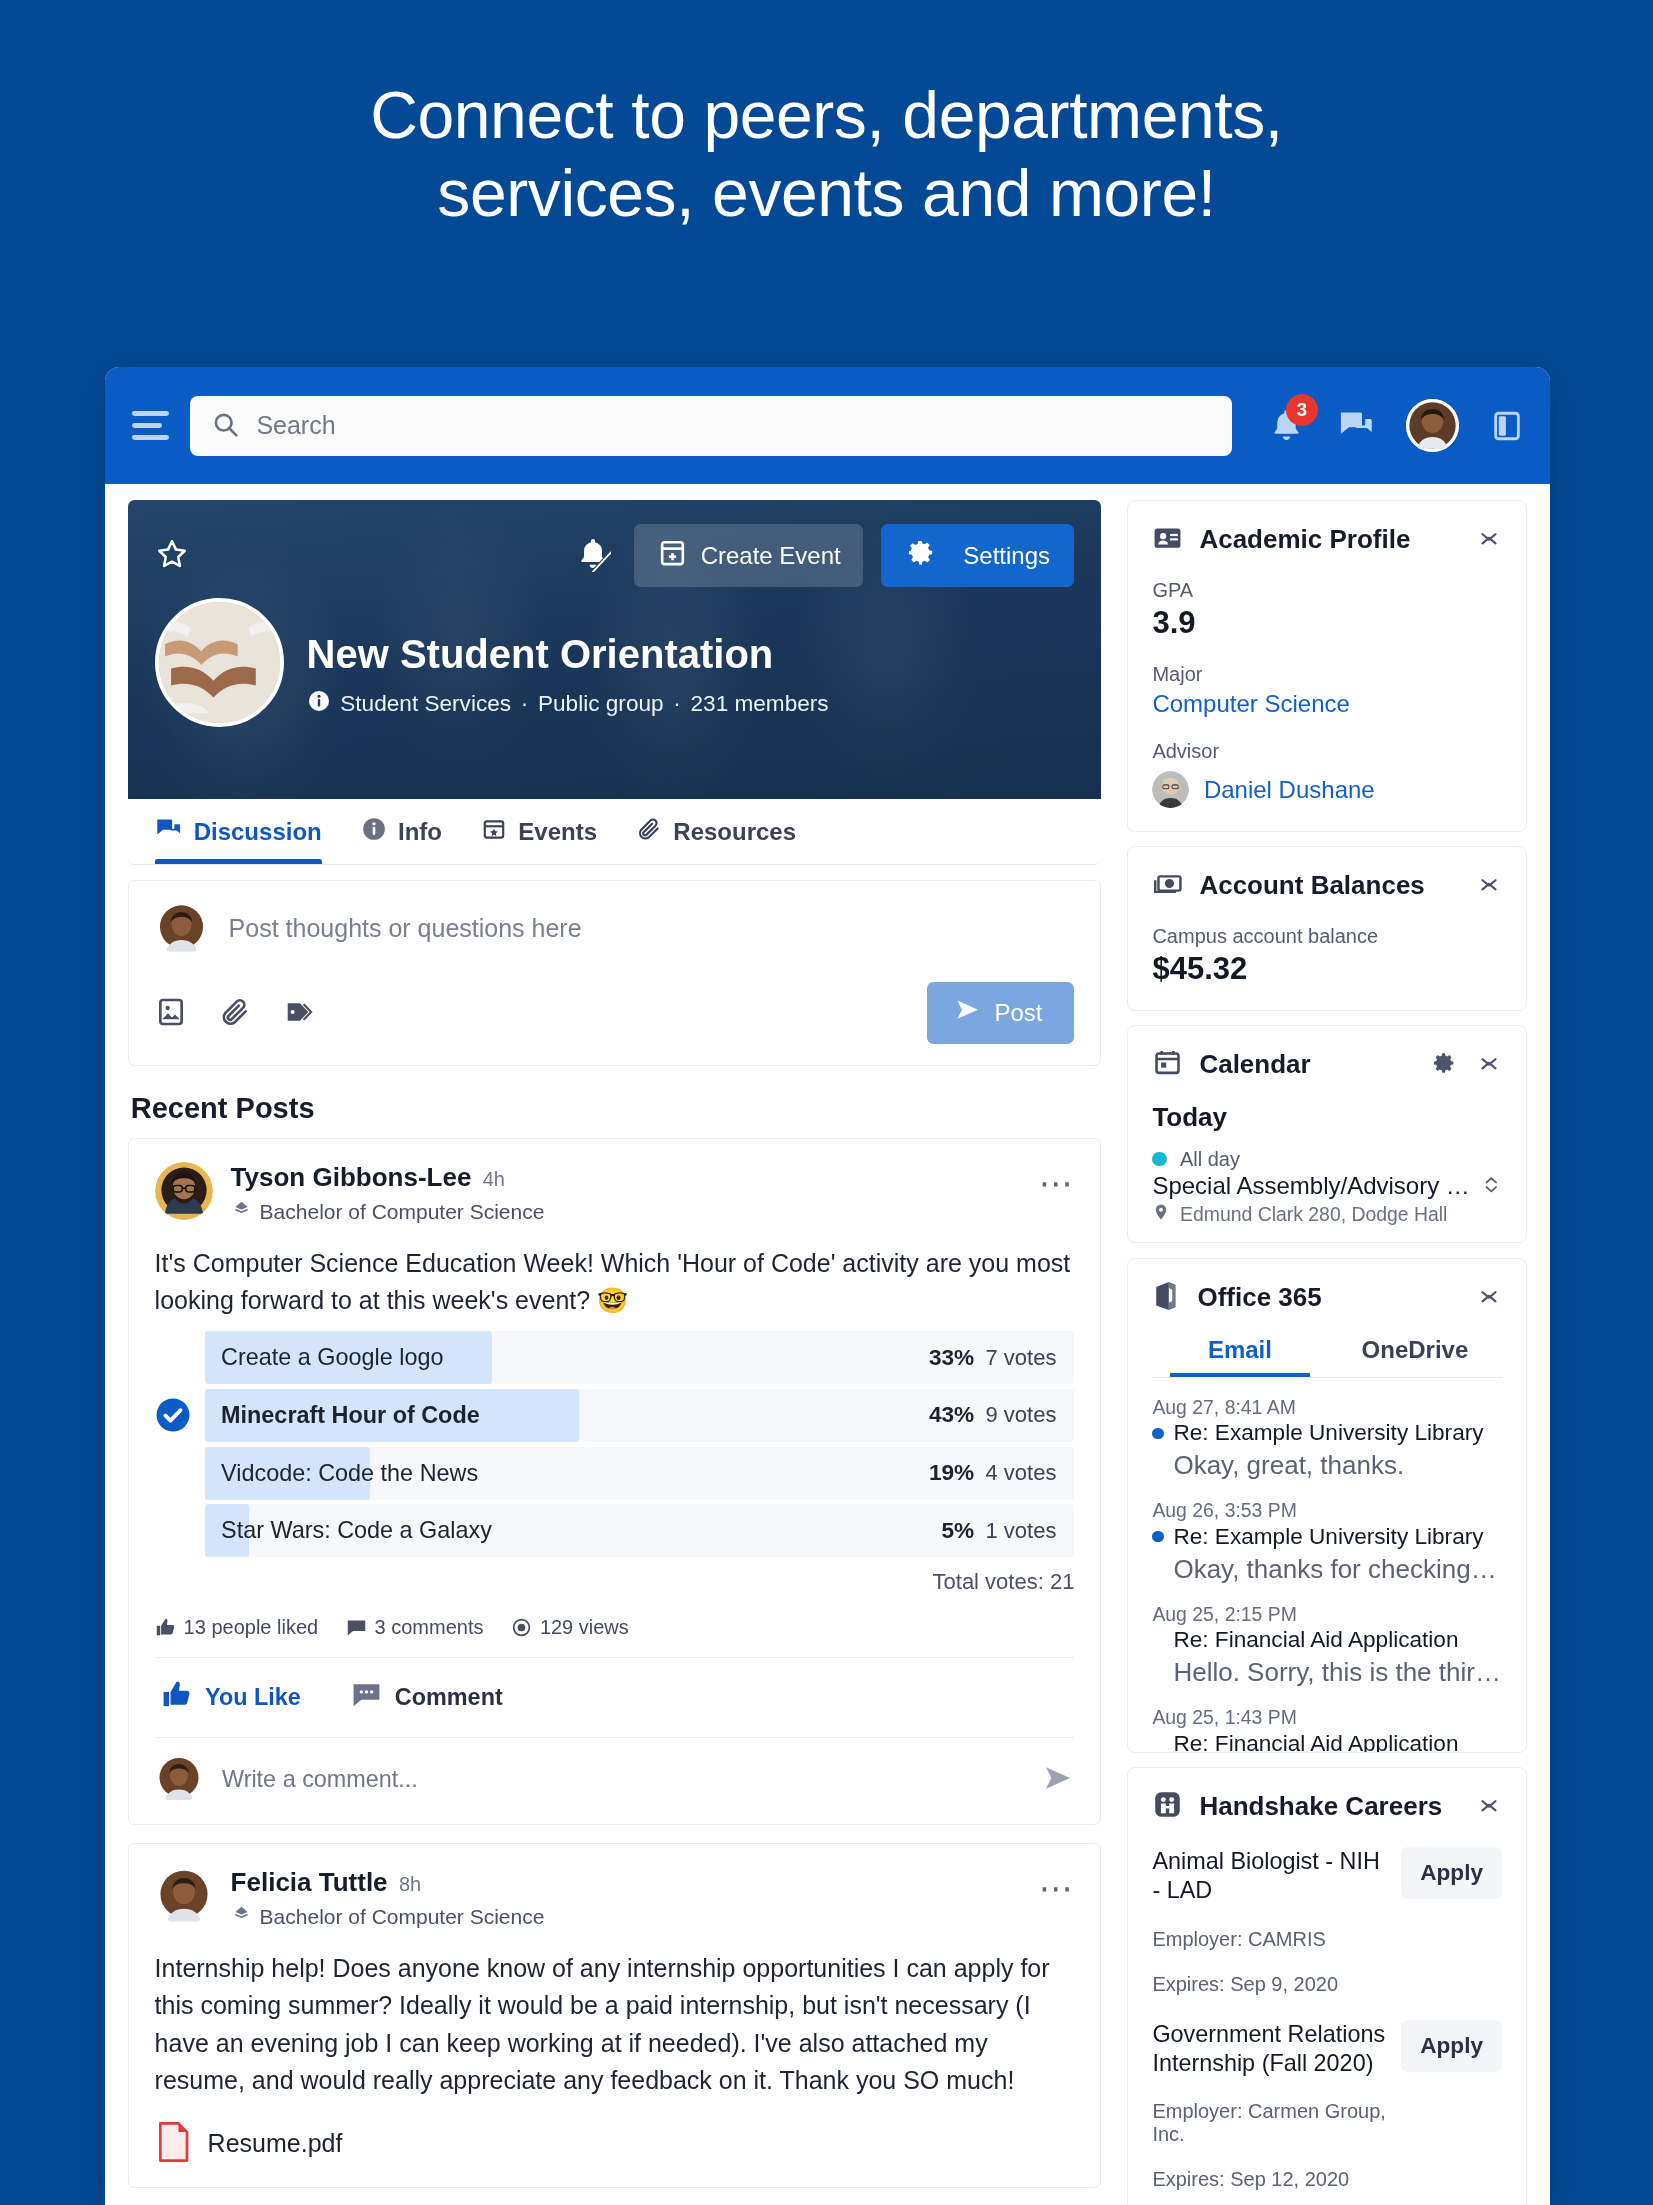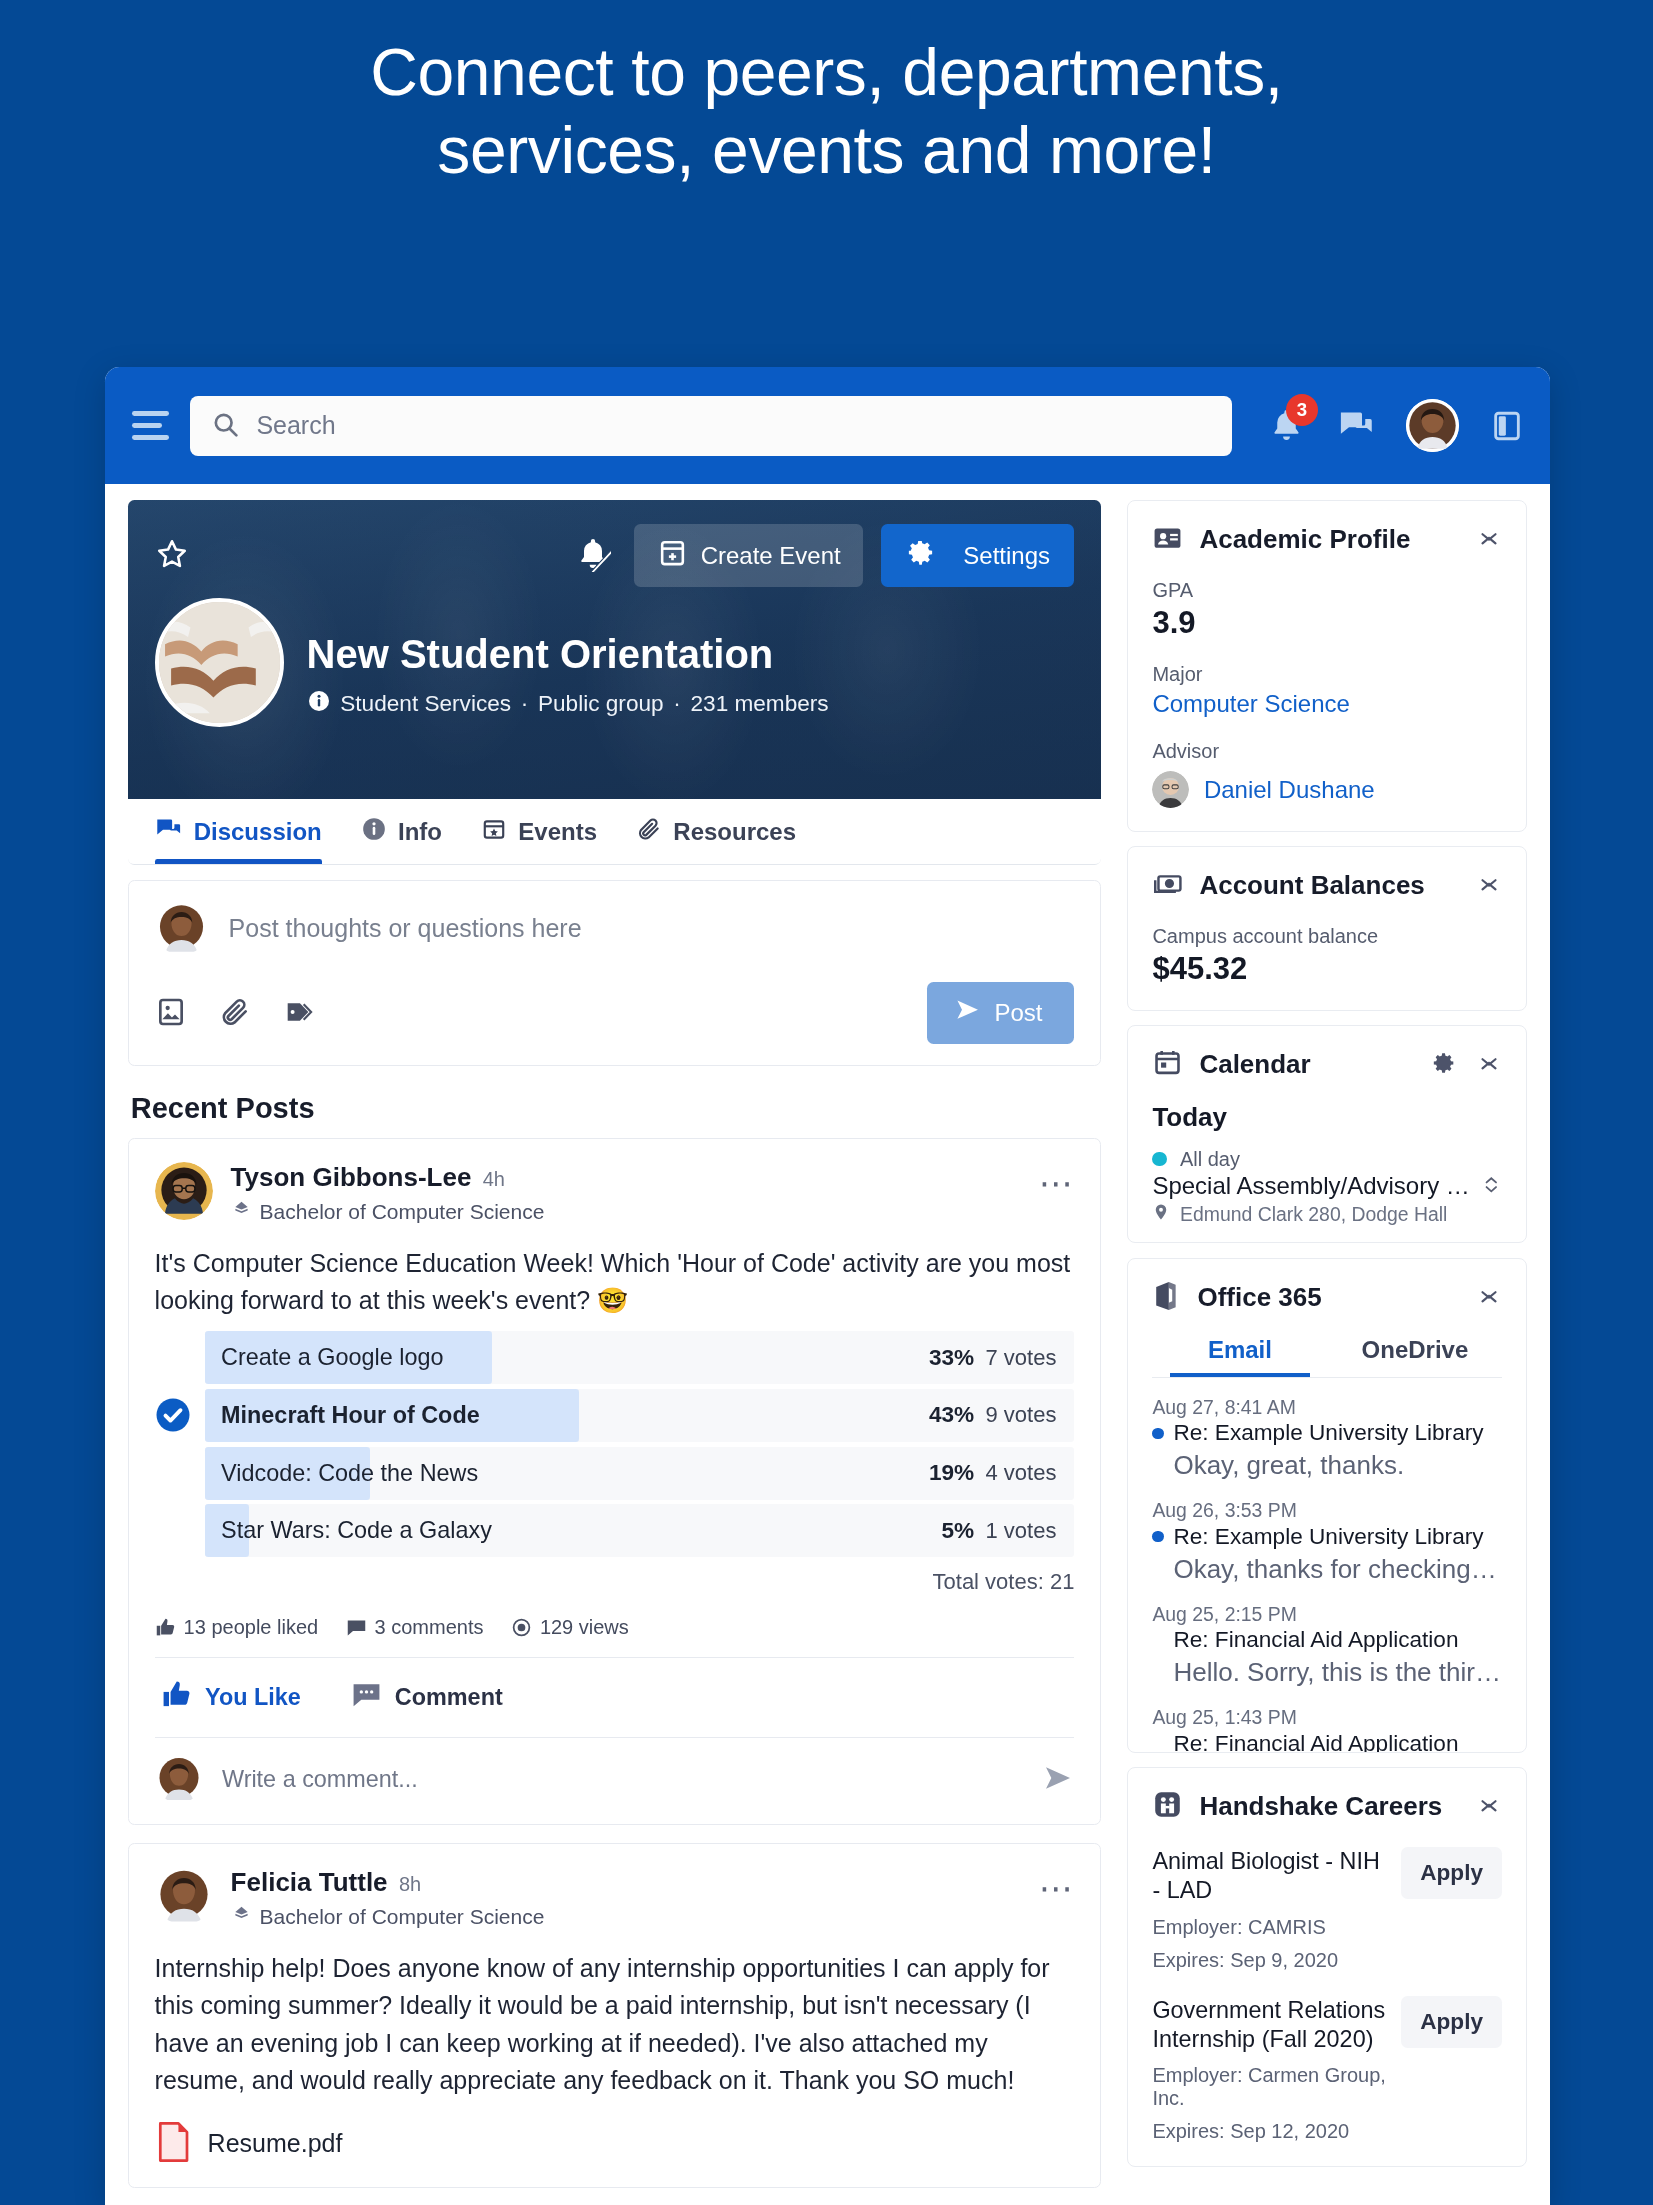--- a/index.html
+++ b/index.html
@@ -7,21 +7,21 @@
     width: 1653px; height: 2205px;
     background: #044995;
     font-family: "Liberation Sans", sans-serif;
     overflow: hidden;
   }
   .page { position: relative; width: 1653px; height: 2205px; }
 
   
   .hero {
     text-align: center;
-    padding-top: 34px;
+    padding-top: 77px;
     color: #ffffff;
   }
   .hero-line {
     font-size: 66px;
     line-height: 1.18;
     font-weight: 400;
     letter-spacing: -0.4px;
     color: #ffffff;
   }
 
@@ -327,21 +327,21 @@
   .mail-dot { width:11.3px; height:11.3px; border-radius:50%; background:#1160c9; flex:0 0 auto; }
   .mail-dot.empty { background: transparent; }
   .mail-subj { font-size: 22.6px; color:#141926; }
   .mail-prev { font-size: 26px; color:#5b6275; margin-top: 4px; padding-left: 21px;
     white-space: nowrap; overflow:hidden; text-overflow: ellipsis; }
 
   
   .job { display:flex; align-items:flex-start; gap: 14.5px; margin-top: 24px; }
   .job-info { flex:1; }
   .job-title { font-size: 23.4px; color:#141926; line-height: 1.25; }
-  .job-sub { font-size: 20px; color:#5b6275; margin-top: 10px; }
+  .job-sub { font-size: 20px; color:#5b6275; margin-top: 22px; }
   .apply-btn {
     background:#f4f5f8; border:none; border-radius:6.5px;
     padding: 13px 19.4px; font-size: 22.6px; font-weight:700; color:#2b3145;
     cursor:pointer; flex:0 0 auto;
     font-family: "Liberation Sans", sans-serif;
   }
 </style>
 </head>
 <body>
 

